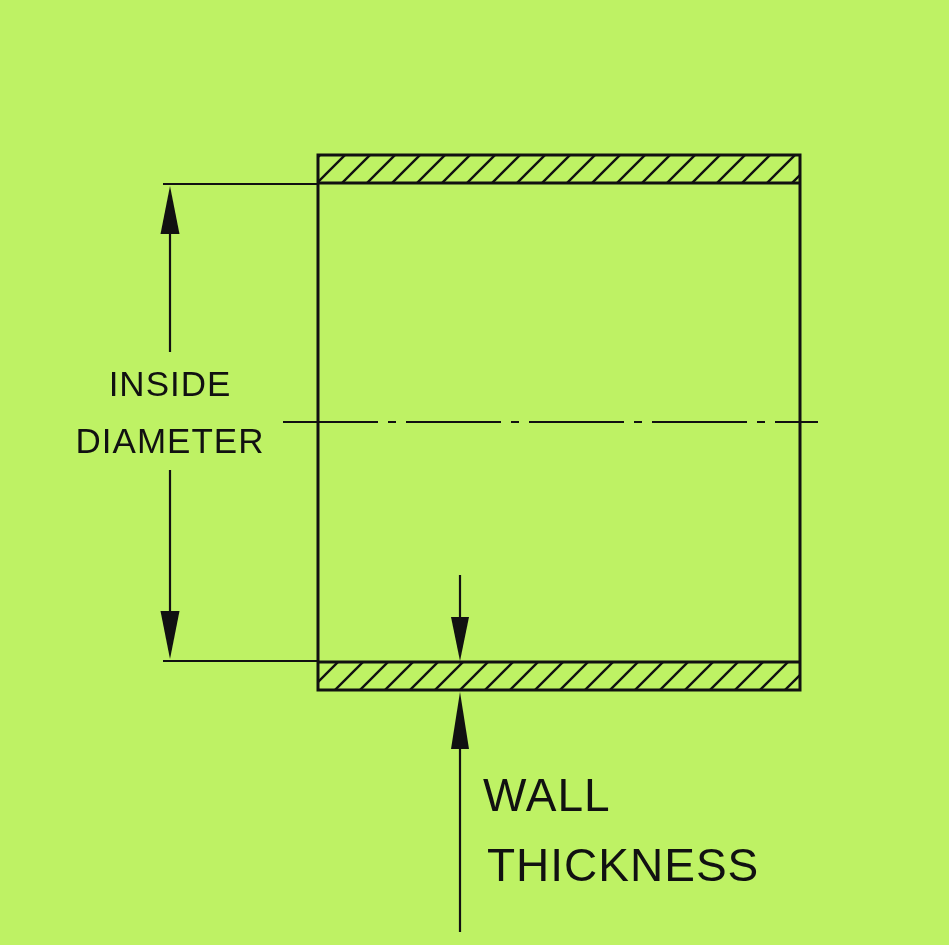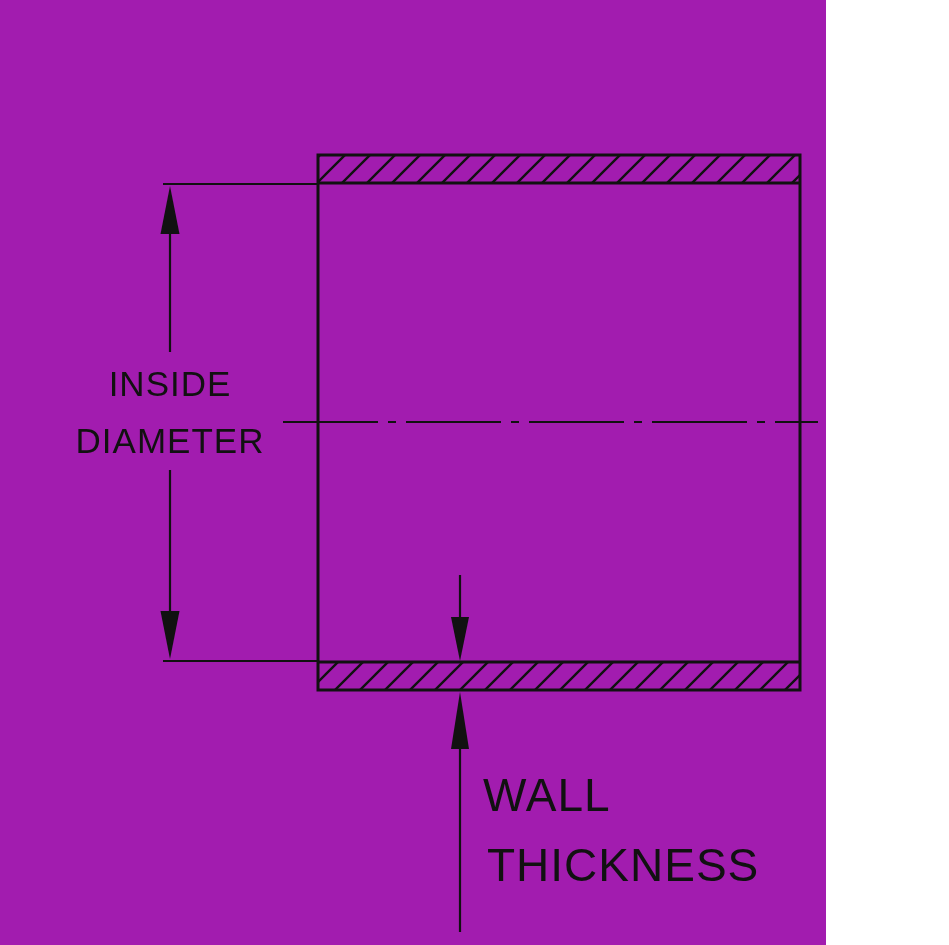--- a/index.html
+++ b/index.html
@@ -2,23 +2,23 @@
 <html><head>
 <meta charset="utf-8">
 <style>
   html, body {
     margin: 0;
     padding: 0;
     background: #ffffff;
   }
   .canvas {
     position: relative;
-    width: 826px;
+    width: 949px;
     height: 945px;
-    background: #a21caf;
+    background: #bef264;
     overflow: hidden;
     font-family: "Liberation Sans", sans-serif;
   }
   svg {
     position: absolute;
     top: 0;
     left: 0;
     display: block;
   }
   .draw-line {

